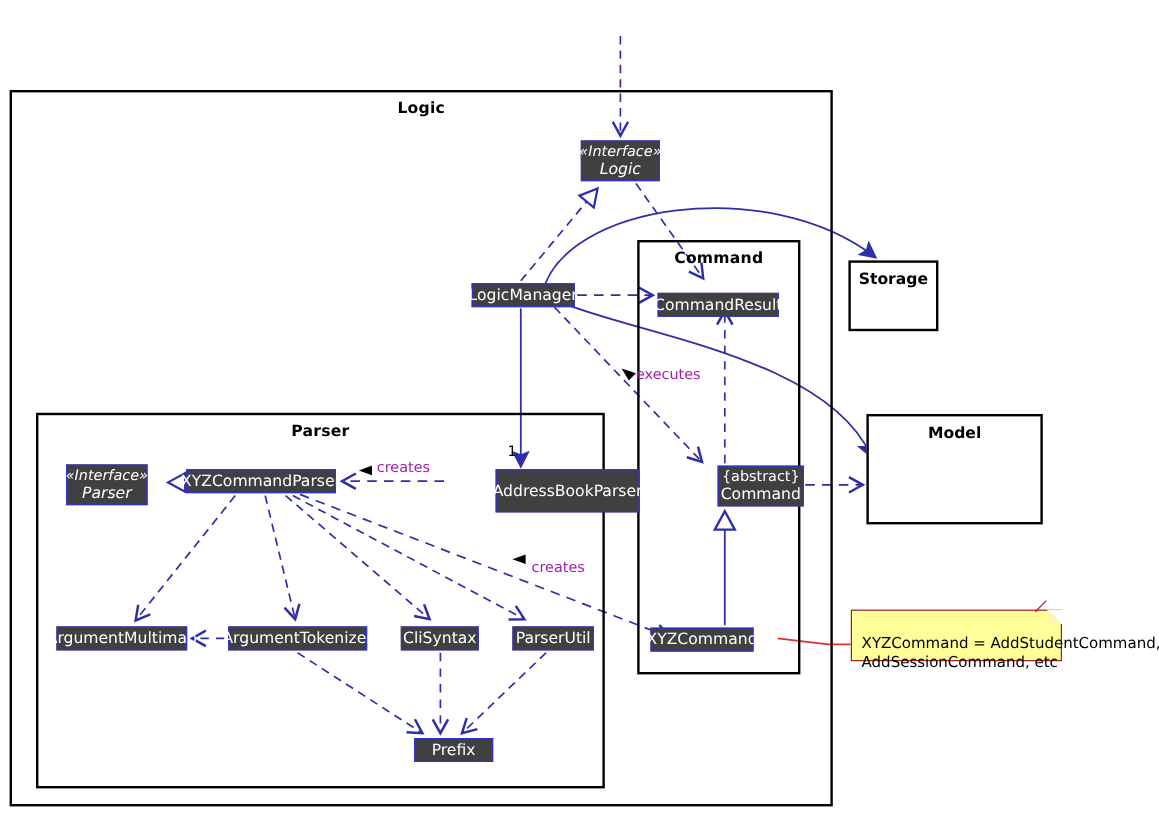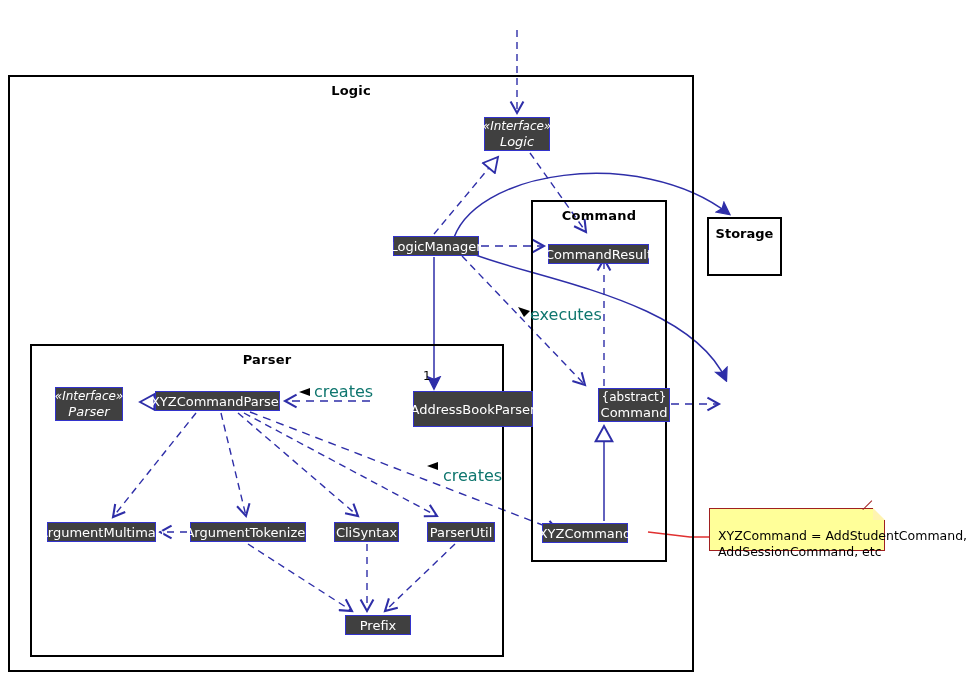--- a/index.html
+++ b/index.html
@@ -84,22 +84,22 @@
     font-style: italic;
     font-size: 13px;
   }
   .cls .abst {
     font-size: 12px;
   }
 
   
   .elabel {
     position: absolute;
-    font-size: 16px;
-    color: #0f766e;
+    font-size: 12px;
+    color: #a21caf;
     white-space: nowrap;
   }
   .mult {
     position: absolute;
     font-size: 12px;
     color: #000000;
   }
 
   
   .note {
@@ -213,20 +213,23 @@
   </div>
 
   <div class="pkg" style="left:30px;  top:344px; width:474px; height:313px;">
     <div class="pkg-title">Parser</div>
   </div>
 
   <div class="compbox" style="left:707px; top:217px; width:75px; height:59px;">
     <div class="comp-title">Storage</div>
   </div>
 
+  <div class="compbox" style="left:722px; top:345px; width:147px; height:92px;">
+    <div class="comp-title">Model</div>
+  </div>
 
   <div class="cls" style="left:484px; top:117px; width:66px; height:34px;">
     <span class="stereo">«Interface»</span>
     <span class="iname">Logic</span>
   </div>
 
   <div class="cls" style="left:393px; top:236px; width:86px; height:20px;">
     <span>LogicManager</span>
   </div>
 

